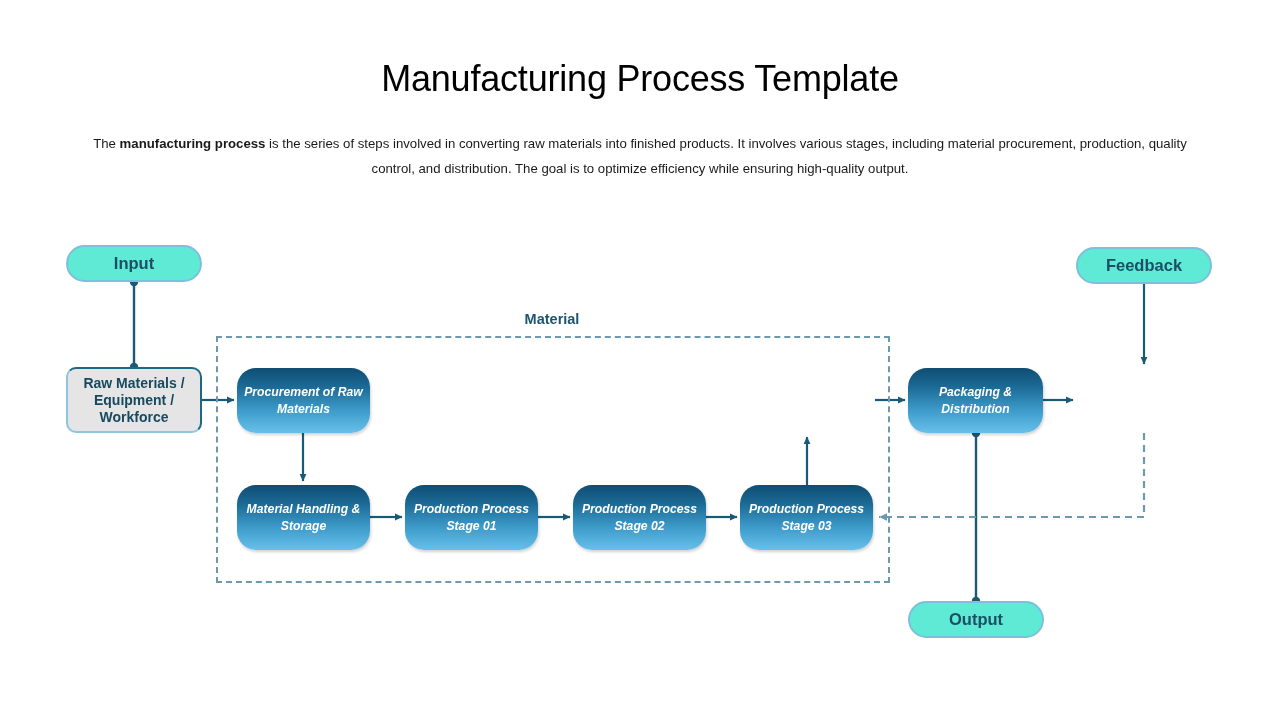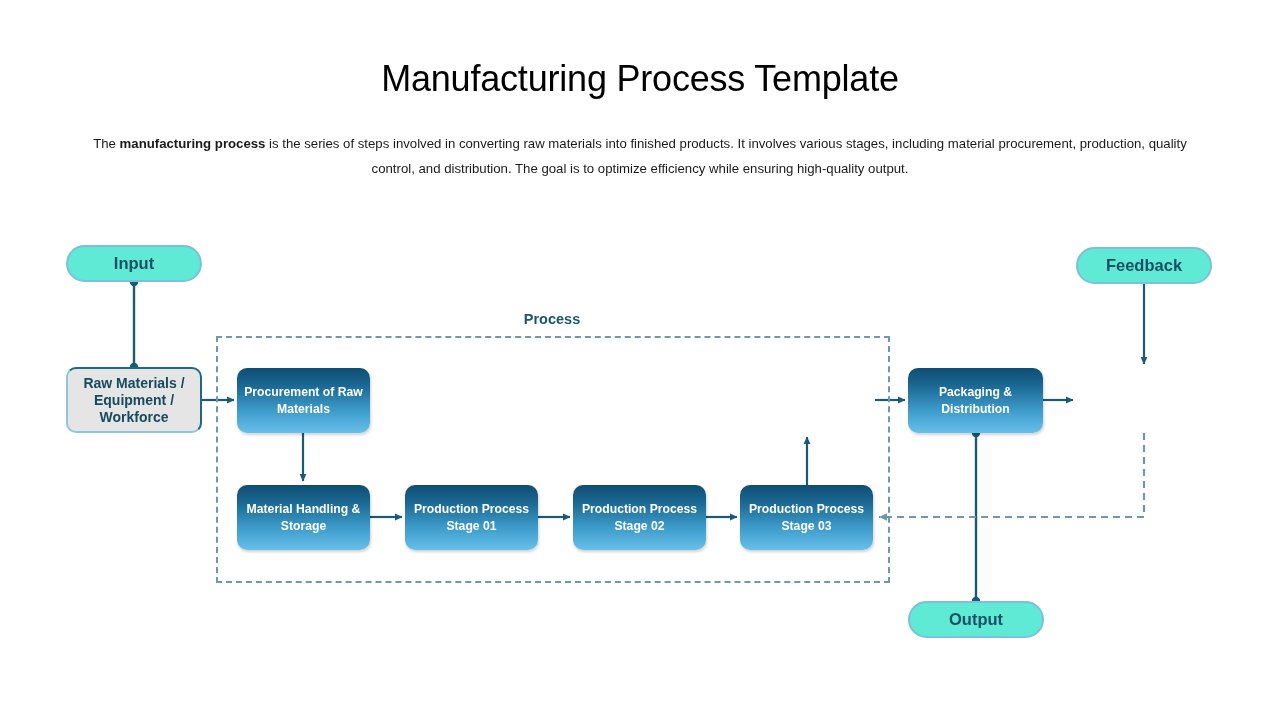--- a/index.html
+++ b/index.html
@@ -113,31 +113,32 @@
     font-weight: bold;
     color: #17495f;
   }
   #box-raw-materials   { left: 66px;   top: 367px; width: 136px; height: 66px; }
   #box-customer-feedback { left: 1076px; top: 367px; width: 136px; height: 66px; }
 
   
   .grad-box {
     position: absolute;
     box-sizing: border-box;
-    border-radius: 10px;
+    border-radius: 19px;
     background: linear-gradient(to bottom, #0f4d73 0%, #1b6994 28%, #3e9ccb 66%, #68c0ea 100%);
     display: flex;
     align-items: center;
     justify-content: center;
     text-align: center;
     font-size: 12.2px;
     line-height: 17px;
     font-weight: bold;
     color: #ffffff;
     box-shadow: 1px 2px 3px rgba(0,0,0,0.18);
+    font-style: italic;
   }
   #box-procurement      { left: 237px; top: 368px; width: 133px; height: 65px; }
   #box-material-handling{ left: 237px; top: 485px; width: 133px; height: 65px; }
   #box-stage-01         { left: 405px; top: 485px; width: 133px; height: 65px; }
   #box-stage-02         { left: 573px; top: 485px; width: 133px; height: 65px; }
   #box-stage-03         { left: 740px; top: 485px; width: 133px; height: 65px; }
   #box-quality-control  { left: 740px; top: 368px; width: 135px; height: 65px; }
   #box-packaging        { left: 908px; top: 368px; width: 135px; height: 65px; }
 </style>
 </head>
@@ -188,21 +189,21 @@
     <g>
       <line x1="976" y1="433" x2="976" y2="601" stroke="#1b5a76" stroke-width="2.4"></line>
       <circle cx="976" cy="433" r="4.2" fill="#1b5a76"></circle>
       <circle cx="976" cy="601" r="4.2" fill="#1b5a76"></circle>
     </g>
 
     <path d="M1144,433 L1144,517 L879,517" fill="none" stroke="#6d98ae" stroke-width="2.2" stroke-dasharray="7 5" marker-end="url(#arrowDashed)"></path>
   </svg>
 
   <div class="process-container"></div>
-  <div class="process-container-label">Process</div>
+  <div class="process-container-label">Material</div>
 
   <div class="pill" id="pill-input">Input</div>
   <div class="pill" id="pill-output">Output</div>
   <div class="pill" id="pill-feedback">Feedback</div>
 
   <div class="outline-box" id="box-raw-materials">Raw Materials / Equipment / Workforce</div>
 
   <div class="grad-box" id="box-procurement">Procurement of Raw Materials</div>
   <div class="grad-box" id="box-material-handling">Material Handling &amp; Storage</div>
   <div class="grad-box" id="box-stage-01">Production Process Stage 01</div>

